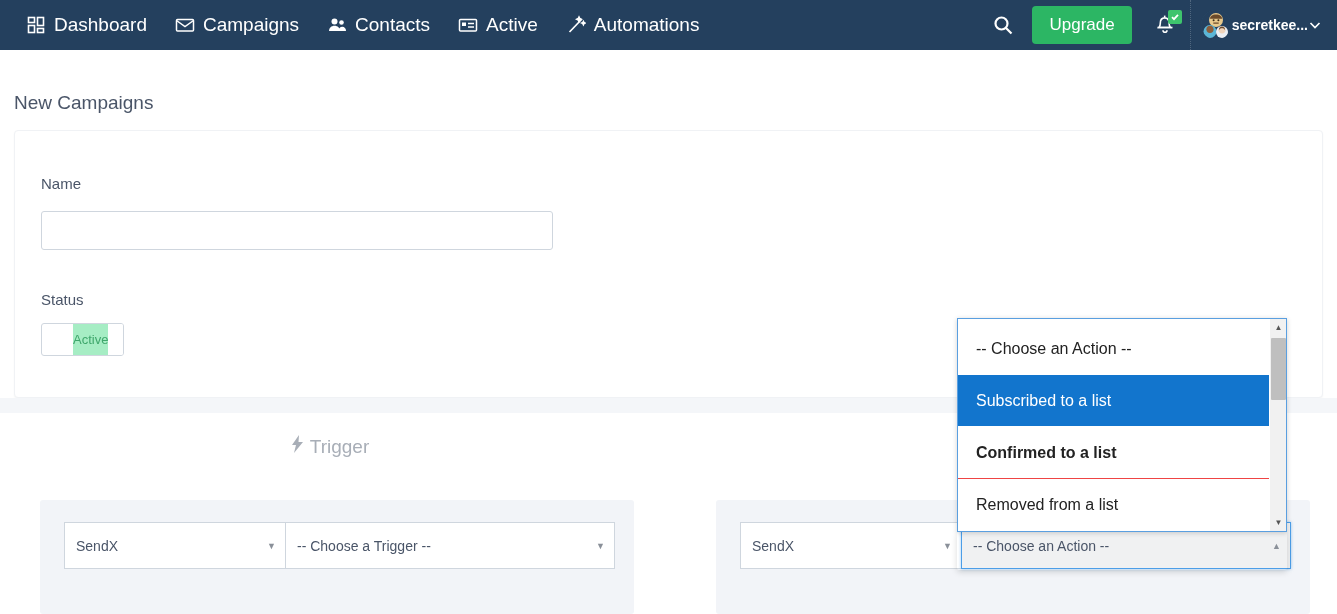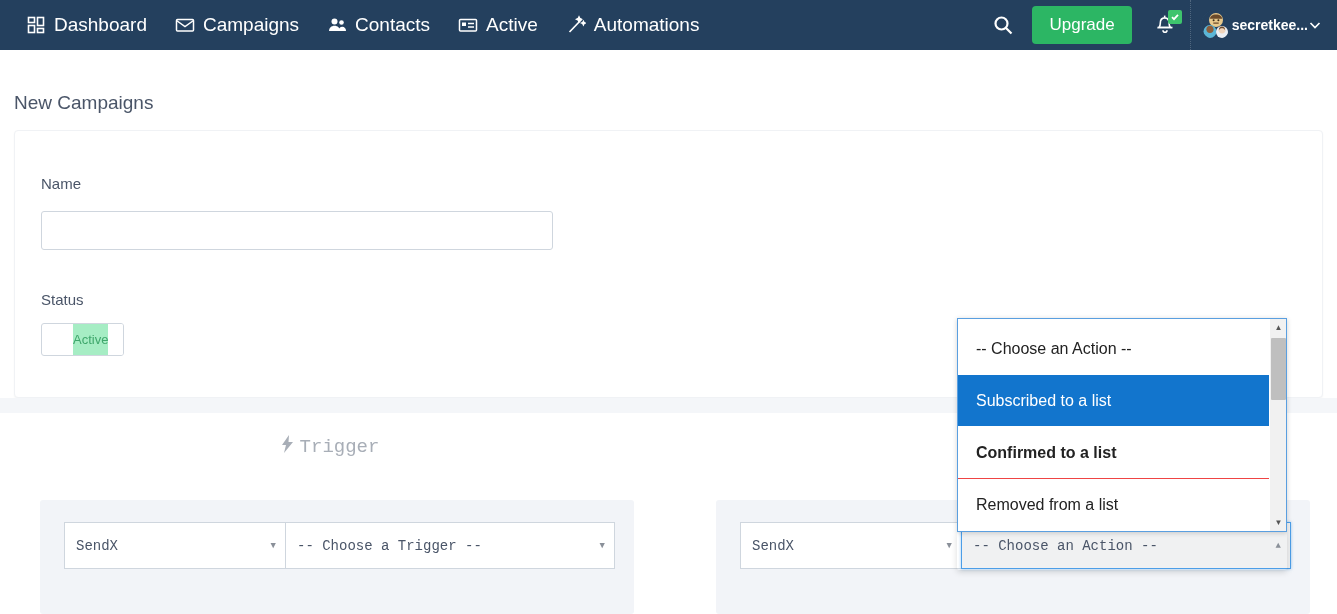--- a/index.html
+++ b/index.html
@@ -148,21 +148,20 @@
     width: 1337px; height: 15px;
     background: #f4f6f9;
   }
 
   
   .trigger-area {
     position: absolute;
     top: 413px; left: 0;
     width: 1337px; height: 201px;
     background: #ffffff;
-    font-family: Liberation Mono, monospace;
   }
   .trigger-heading {
     position: absolute;
     top: 22px; left: 0; width: 660px;
     text-align: center;
     font-size: 19px; color: #a8aeb7;
     display: flex; align-items: center; justify-content: center; gap: 6px;
   }
   .node-card {
     position: absolute;

